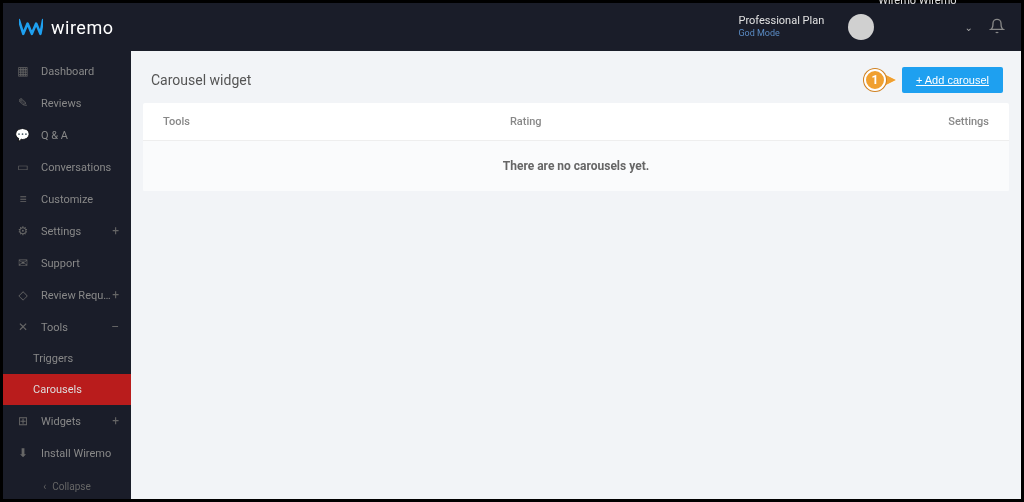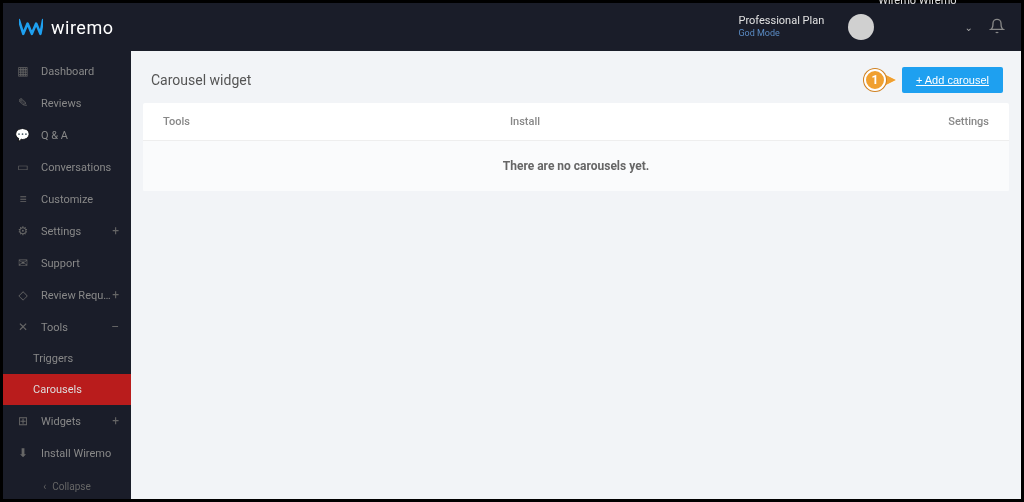--- a/index.html
+++ b/index.html
@@ -152,20 +152,20 @@
         <div class="header-spacer"></div>
         <div class="callout">
           <div class="callout-badge">1</div>
           <div class="callout-arrow"></div>
         </div>
         <button class="add-btn">+ Add carousel</button>
       </div>
       <div class="panel">
         <div class="table-header">
           <div class="col-name">Tools</div>
-          <div class="col-rating">Install</div>
+          <div class="col-rating">Rating</div>
           <div class="col-settings">Settings</div>
         </div>
         <div class="table-empty">There are no carousels yet.</div>
       </div>
     </div>
   </div>
 </div>
 
 </body></html>

